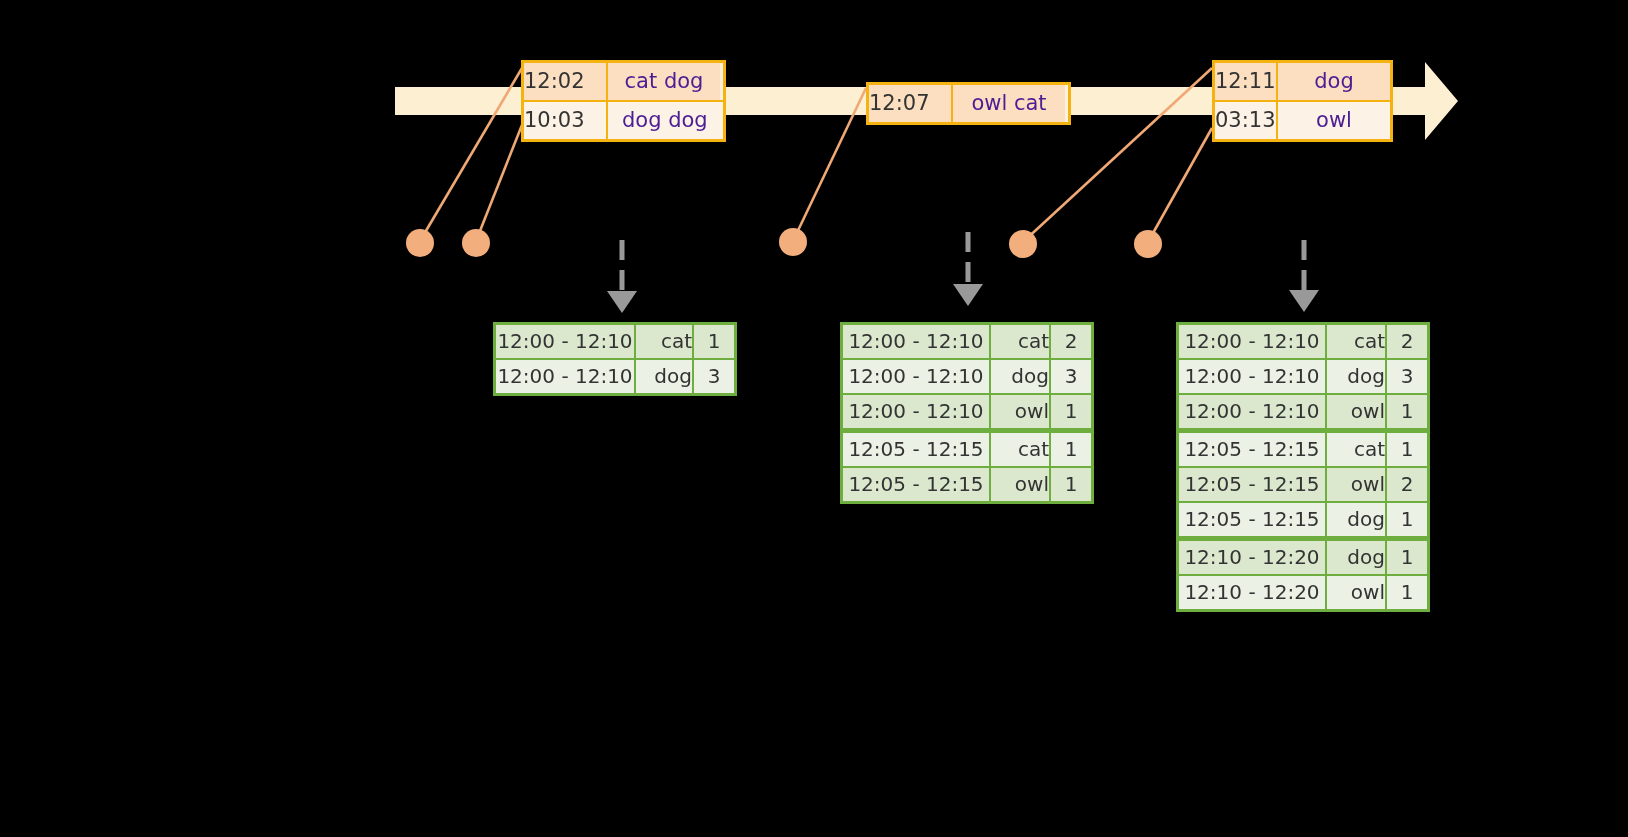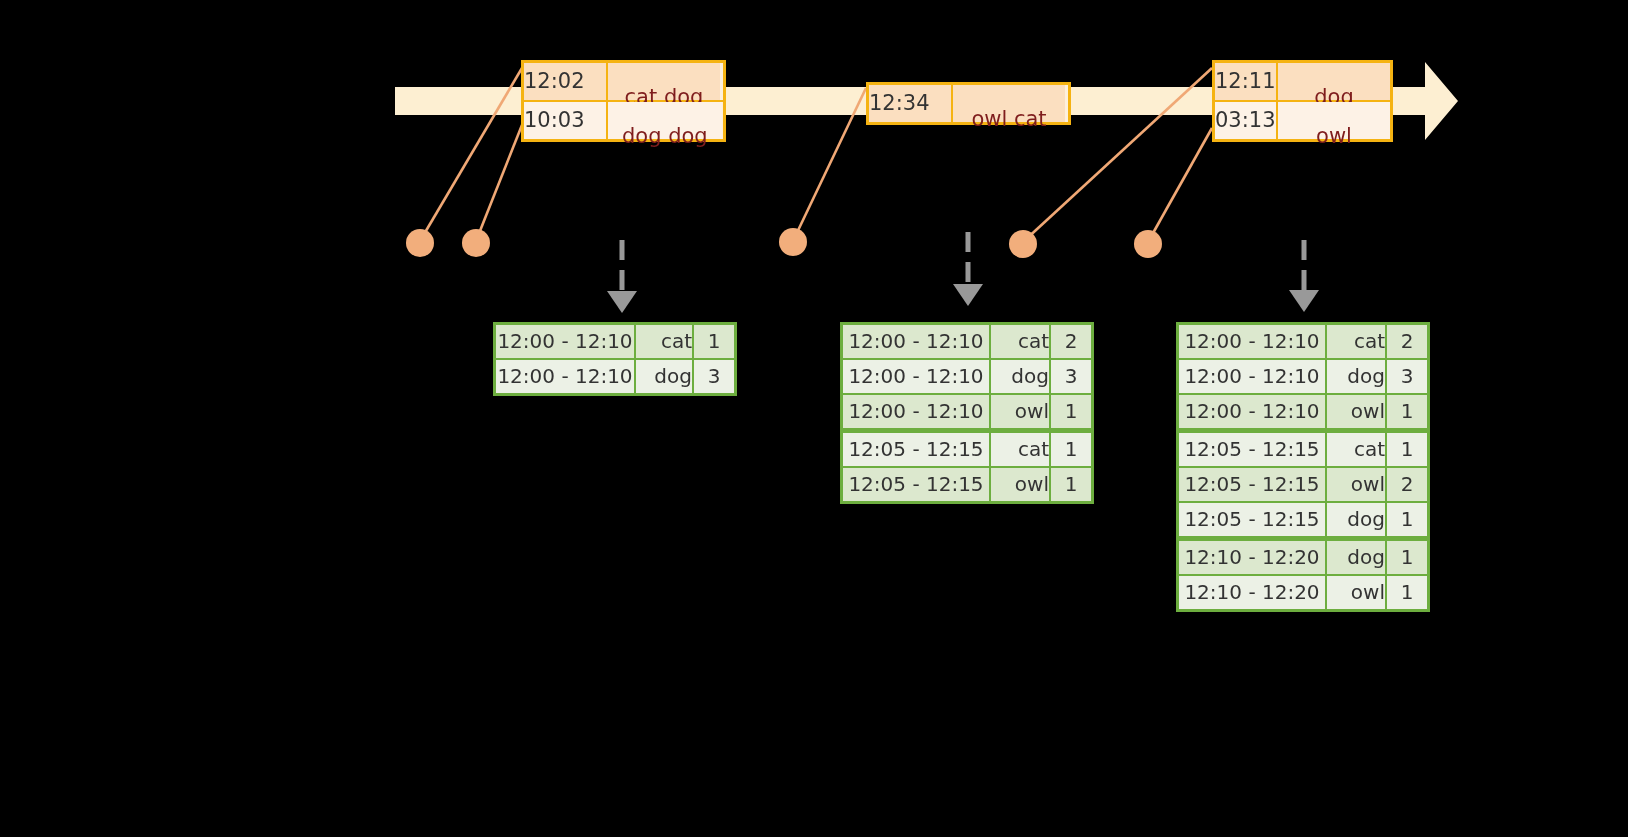--- a/index.html
+++ b/index.html
@@ -56,23 +56,23 @@
     font-size: 21px;
     color: #333333;
     border-right: 2px solid #F5B312;
     box-sizing: border-box;
   }
   .evt-words {
     height: 37px;
     line-height: 37px;
     text-align: center;
     font-size: 21px;
-    color: #7f1d1d;
-    box-sizing: border-box;
-    padding: 16px 14px;
+    color: #4c1d95;
+    box-sizing: border-box;
+    padding: 0 14px;
     min-width: 112px;
   }
 
   
   .win-table {
     position: absolute;
     border: 3px solid #6DAE3F;
     box-sizing: border-box;
     background: #6DAE3F;
     display: flex;
@@ -153,21 +153,21 @@
       <div class="evt-words">cat dog</div>
     </div>
     <div class="evt-row plain">
       <div class="evt-time">10:03</div>
       <div class="evt-words">dog dog</div>
     </div>
   </div>
 
   <div class="evt-group" style="left:866px; top:82px; width:205px;">
     <div class="evt-row shade">
-      <div class="evt-time">12:34</div>
+      <div class="evt-time">12:07</div>
       <div class="evt-words">owl cat</div>
     </div>
   </div>
 
   <div class="evt-group" style="left:1212px; top:60px; width:181px;">
     <div class="evt-row shade">
       <div class="evt-time">12:11</div>
       <div class="evt-words">dog</div>
     </div>
     <div class="evt-row plain">

